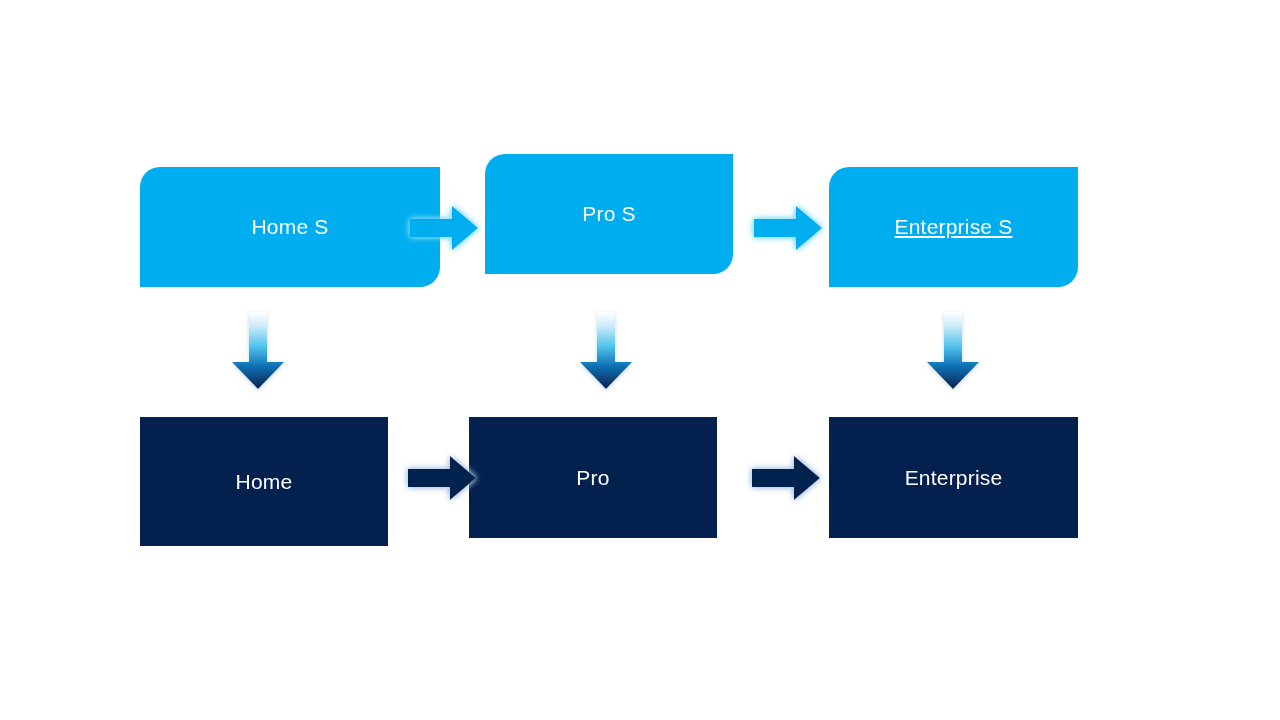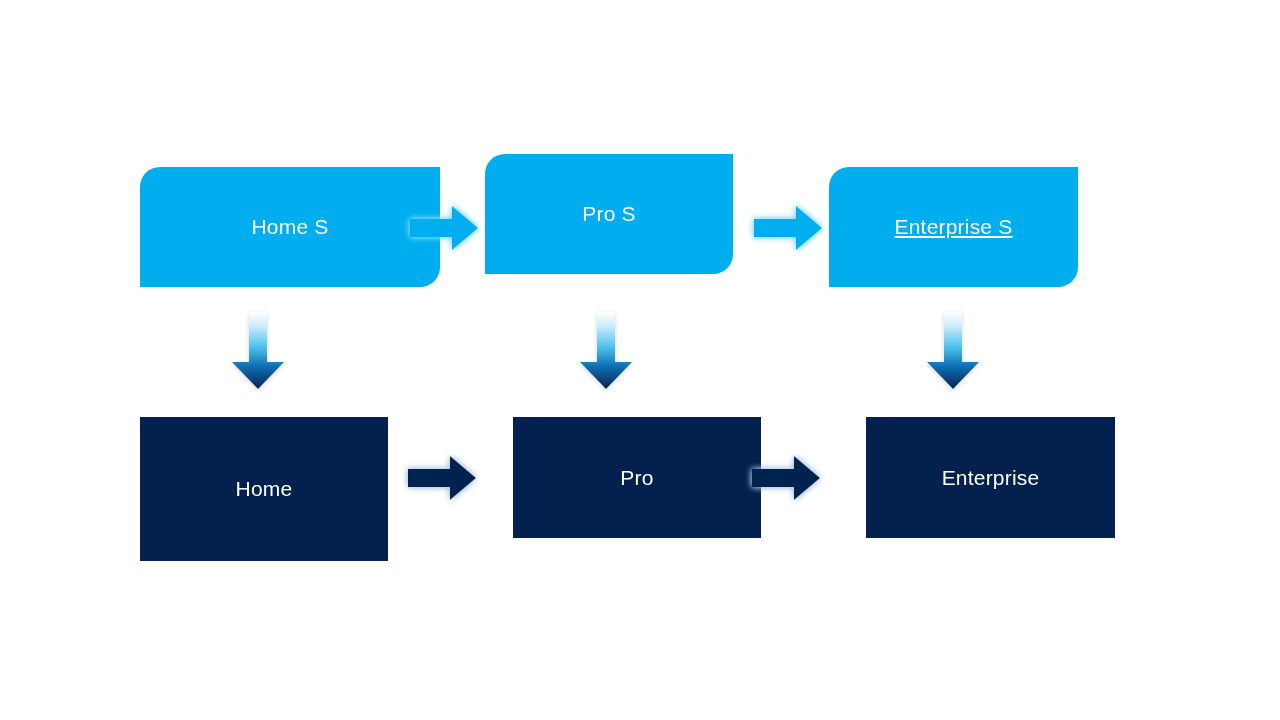--- a/index.html
+++ b/index.html
@@ -108,29 +108,29 @@
   </div>
 
   <div class="node service" style="left:485px; top:154px; width:248px; height:120px;">
     <span class="node-label">Pro S</span>
   </div>
 
   <div class="node service" style="left:829px; top:167px; width:249px; height:120px;text-decoration:underline;">
     <span class="node-label">Enterprise S</span>
   </div>
 
-  <div class="node product" style="left:140px; top:417px; width:248px; height:144px;">
+  <div class="node product" style="left:140px; top:417px; width:248px; height:129px;">
     <span class="node-label">Home</span>
   </div>
 
-  <div class="node product" style="left:513px; top:417px; width:248px; height:121px;justify-content:center;">
+  <div class="node product" style="left:469px; top:417px; width:248px; height:121px;justify-content:center;">
     <span class="node-label">Pro</span>
   </div>
 
-  <div class="node product" style="left:866px; top:417px; width:249px; height:121px;">
+  <div class="node product" style="left:829px; top:417px; width:249px; height:121px;">
     <span class="node-label">Enterprise</span>
   </div>
 
   <div class="arrow" style="left:408px; top:204px; width:72px; height:48px;">
     <svg width="72" height="48" viewBox="0 0 72 48">
       <path filter="url(#glowCyan)" fill="#00AEEF" d="M2,15 L44,15 L44,2 L70,24 L44,46 L44,33 L2,33 Z"></path>
     </svg>
   </div>
 
   <div class="arrow" style="left:752px; top:204px; width:72px; height:48px;">

